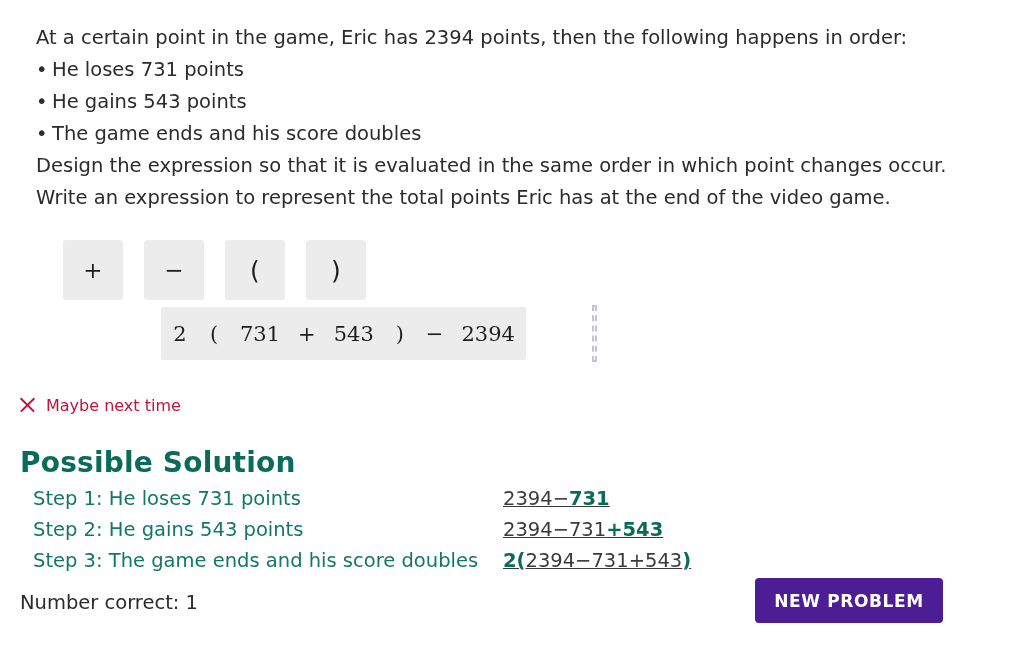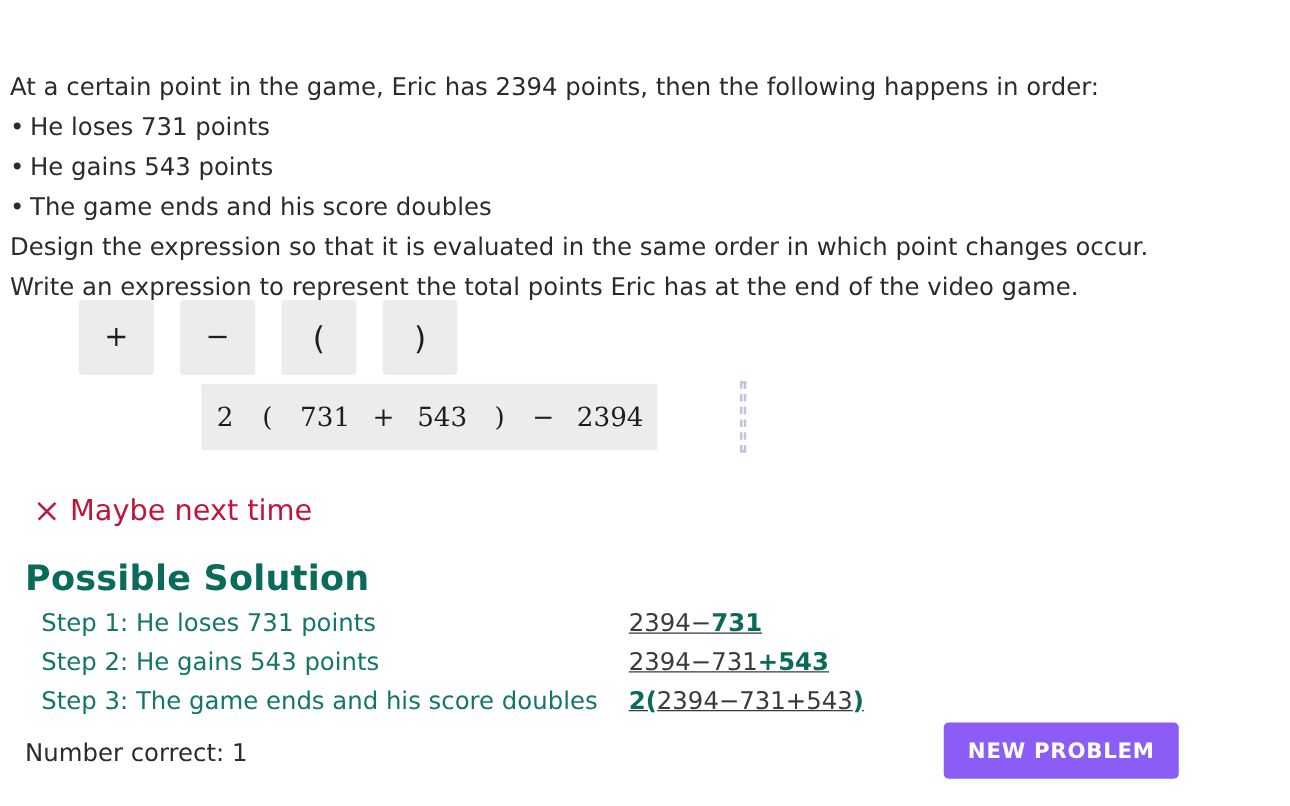--- a/index.html
+++ b/index.html
@@ -13,24 +13,23 @@
     height: 645px;
     font-family: "DejaVu Sans", sans-serif;
     color: #262626;
     overflow: hidden;
     position: relative;
   }
 
   
   #problem-statement {
     position: absolute;
-    left: 8px;
+    left: 36px;
     top: 22px;
     width: 960px;
-    margin-top: 32px;
   }
   .stmt-line {
     font-size: 19.5px;
     line-height: 32px;
     color: #2b2b2b;
     white-space: pre;
   }
   .stmt-bullet {
     font-size: 19.5px;
     line-height: 32px;
@@ -101,27 +100,27 @@
     height: 57px;
     border-left: 2px dashed #c3c2dd;
     border-right: 2px dashed #c3c2dd;
     border-top: 2px dashed #c3c2dd;
     border-bottom: 2px dashed #c3c2dd;
   }
 
   
   #feedback {
     position: absolute;
-    left: 28px;
+    left: 18px;
     top: 396px;
     display: flex;
     align-items: center;
     gap: 9px;
     color: #c0143c;
-    font-size: 23px;
+    font-size: 16px;
   }
   #feedback .x-mark {
     display: inline-block;
     width: 19px;
     height: 19px;
     position: relative;
   }
   #feedback .x-mark::before,
   #feedback .x-mark::after {
     content: "";
@@ -180,21 +179,21 @@
     font-size: 19.5px;
     color: #2b2b2b;
     white-space: pre;
   }
   #new-problem-button {
     position: absolute;
     left: 755px;
     top: 578px;
     width: 188px;
     height: 45px;
-    background: #8b5cf6;
+    background: #4c1d95;
     color: #ffffff;
     border: none;
     border-radius: 4px;
     font-family: "DejaVu Sans", sans-serif;
     font-size: 17px;
     font-weight: bold;
     letter-spacing: .6px;
     cursor: pointer;
   }
 </style>

